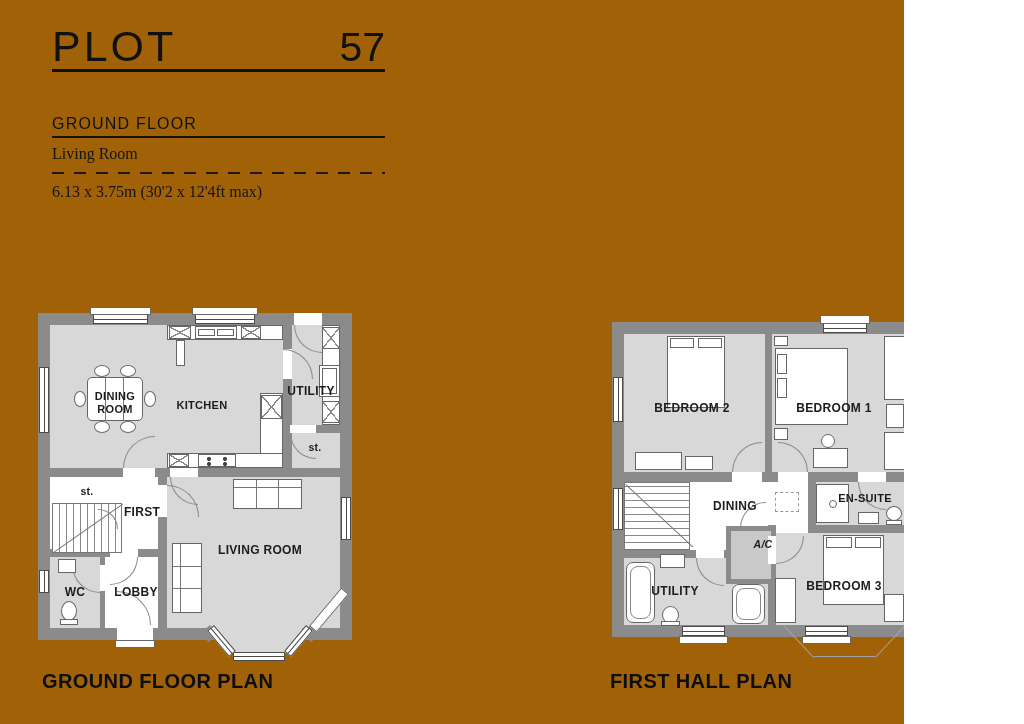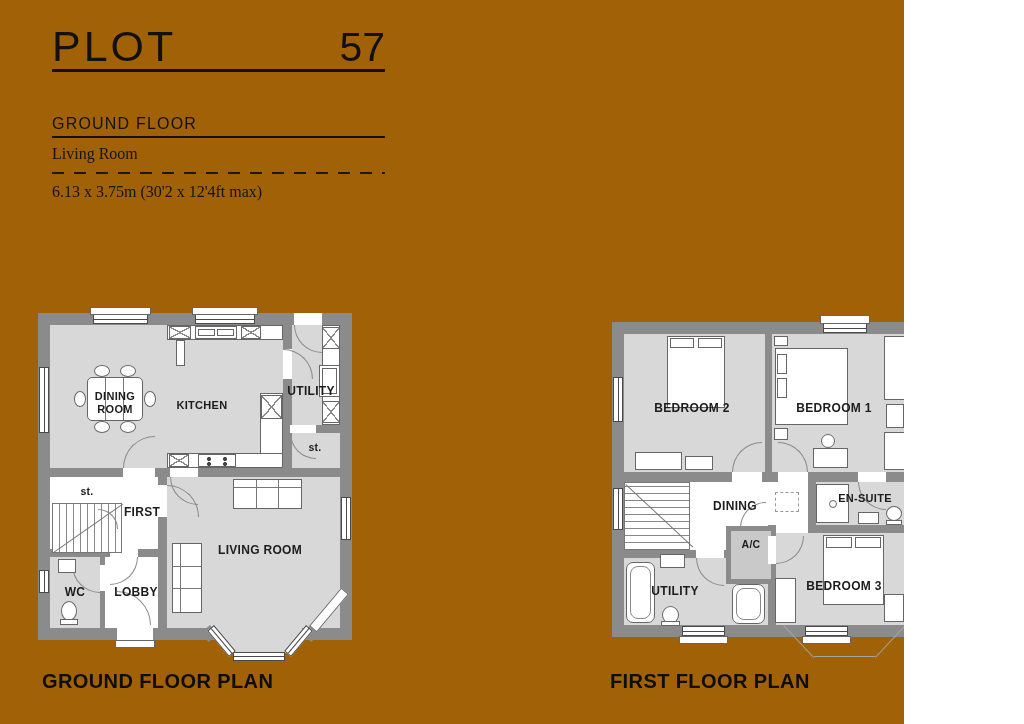--- a/index.html
+++ b/index.html
@@ -287,21 +287,21 @@
     <div class="furn" style="left:272px;top:272px;width:20px;height:28px;"></div>
 
     <div class="diag lt" style="left:172px;top:303px;width:44px;transform:rotate(47deg);"></div>
     <div class="diag lt r" style="left:249px;top:303px;width:44px;transform:rotate(-47deg);"></div>
     <div class="diag lt" style="left:202px;top:334px;width:61px;transform:none;"></div>
 
     <div class="lbl big" style="left:30px;top:80px;width:100px;">BEDROOM 2</div>
     <div class="lbl big" style="left:172px;top:80px;width:100px;">BEDROOM 1</div>
     <div class="lbl big" style="left:73px;top:178px;width:100px;">DINING</div>
     <div class="lbl" style="left:213px;top:170px;width:80px;">EN-SUITE</div>
-    <div class="lbl sm" style="left:118px;top:216px;width:42px;">A/C</div>
+    <div class="lbl sm" style="left:130px;top:216px;width:42px;font-style:italic;">A/C</div>
     <div class="lbl big" style="left:13px;top:263px;width:100px;">UTILITY</div>
     <div class="lbl big" style="left:182px;top:258px;width:100px;">BEDROOM 3</div>
   </div>
 
   <div class="caption" style="left:42px;top:670px;">GROUND FLOOR PLAN</div>
-  <div class="caption" style="left:610px;top:670px;">FIRST FLOOR PLAN</div>
+  <div class="caption" style="left:610px;top:670px;">FIRST HALL PLAN</div>
 
 </div>
 
 </body></html>

